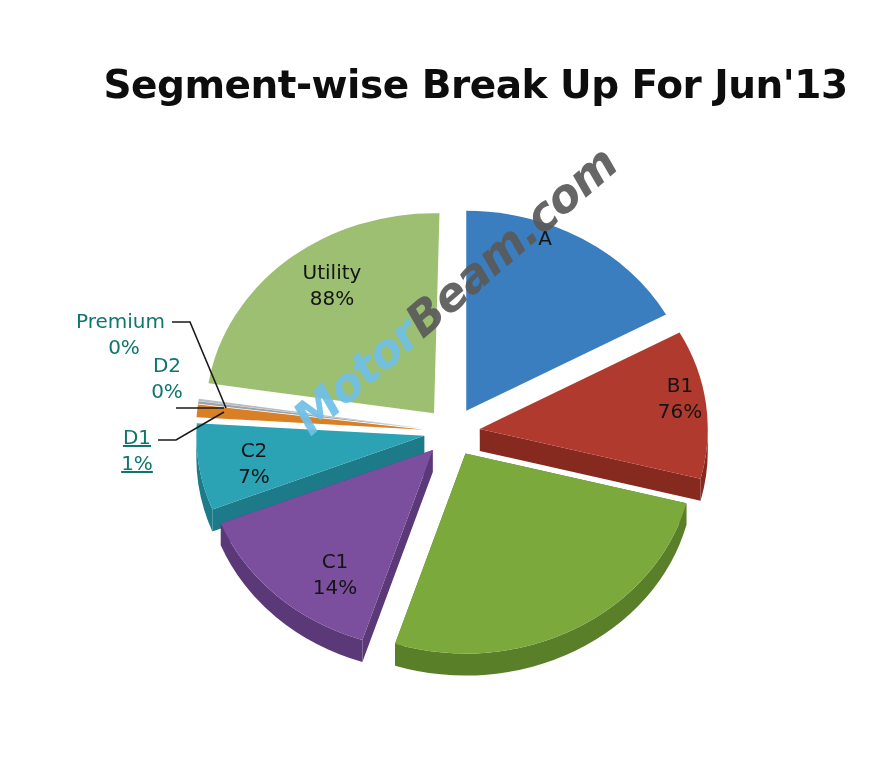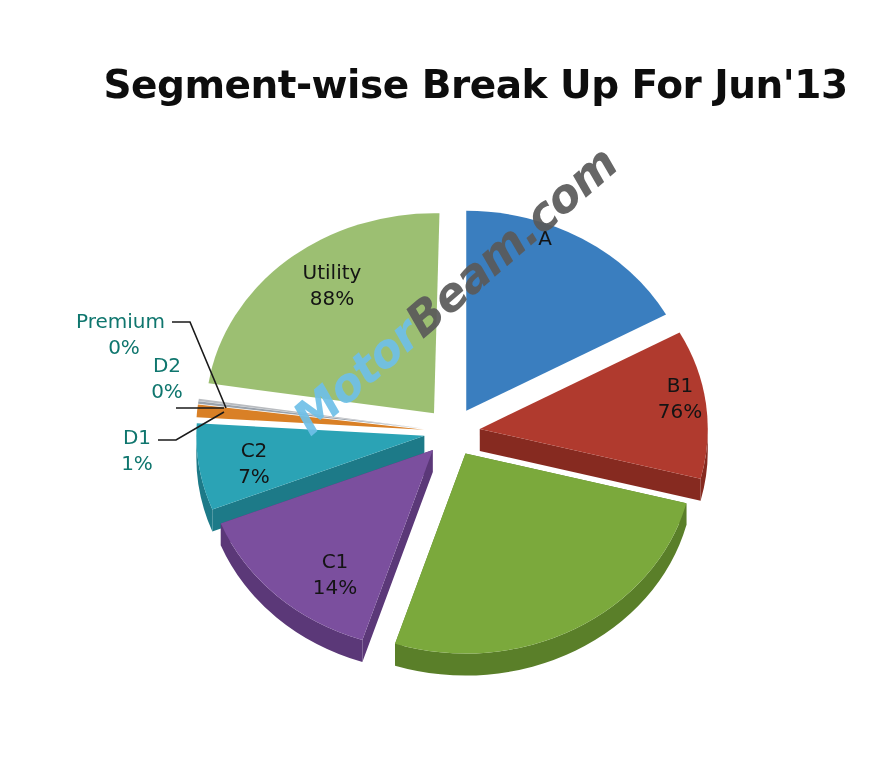--- a/index.html
+++ b/index.html
@@ -155,21 +155,21 @@
   <div class="callout-label" style="left:76px; top:308px; width:96px;">
     <span class="lbl-name">Premium</span>
     <span class="lbl-val">0%</span>
   </div>
 
   <div class="callout-label" style="left:141px; top:352px; width:52px; text-align:center;">
     <span class="lbl-name">D2</span>
     <span class="lbl-val">0%</span>
   </div>
 
-  <div class="callout-label" style="left:113px; top:424px; width:48px; text-align:center;">
+  <div class="callout-label" style="left:113px; top:424px; width:48px; text-align:center;text-decoration:underline;">
     <span class="lbl-name">D1</span>
     <span class="lbl-val">1%</span>
   </div>
 
   <div class="watermark">
     <span class="wm-a">Motor</span><span class="wm-b">Beam.com</span>
   </div>
 
 </div>
 

